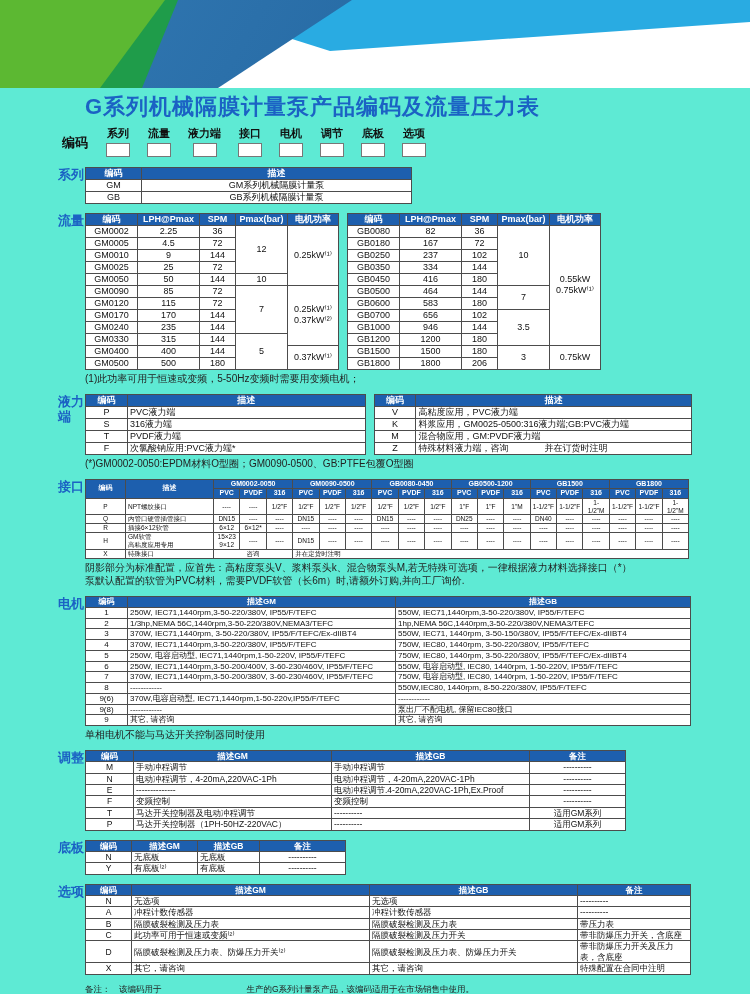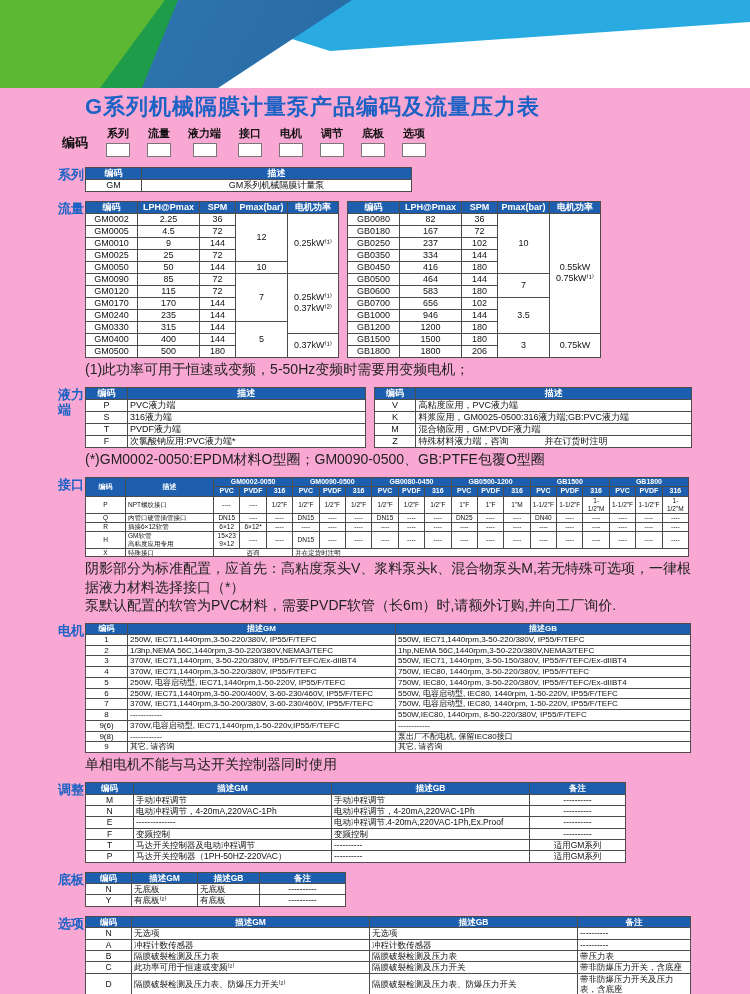--- a/index.html
+++ b/index.html
@@ -1,16 +1,16 @@
 <!DOCTYPE html>
 <html><head>
 <meta charset="utf-8">
 <style>
   html,body{margin:0;padding:0;background:#ffffff;}
-  .page{position:relative;width:750px;height:994px;background:#f9a8d4;overflow:hidden;
+  .page{position:relative;width:750px;height:994px;background:#5eead4;overflow:hidden;
         font-family:"Liberation Sans","DejaVu Sans",sans-serif;color:#111;}
   
   .banner{position:relative;height:88px;background:#fff;overflow:hidden;}
   .banner .shape{position:absolute;inset:0;}
   .b-lightblue{background:#29abe2;clip-path:polygon(168px 0,750px 0,750px 22px,330px 51px);}
   .b-darkblue{background:linear-gradient(120deg,#3279b4 0%,#1d5e96 100%);
               clip-path:polygon(175px 0,352px 0,218px 88px,140px 88px);}
   .b-darkgreen{background:#1f9c4a;clip-path:polygon(163px 0,178px 0,142px 88px,98px 88px);}
   .b-green{background:#5cb832;clip-path:polygon(0 0,165px 0,100px 88px,0 88px);}
   
@@ -26,21 +26,21 @@
   
   .section{display:flex;margin-bottom:9px;}
   .slabel{width:27px;flex:0 0 27px;font-size:13px;font-weight:bold;color:#1b62c4;line-height:1.15;padding-top:1px;}
   .sbody{flex:1;min-width:0;}
   table{border-collapse:collapse;table-layout:fixed;}
   th,td{border:1px solid #4c4c4c;padding:0 2px;line-height:1.22;overflow:hidden;}
   th{background:#1d5fae;color:#fff;font-weight:bold;}
   td{background:#fff;}
   .al-c{text-align:center;} .al-l{text-align:left;}
   .pre{white-space:pre-line;}
-  .note{font-size:14px;color:#222;line-height:1.3;}
+  .note{font-size:10px;color:#222;line-height:1.3;}
   .fs9 th,.fs9 td{font-size:9px;}
   .fs85 th,.fs85 td{font-size:8.5px;}
   .fs8 th,.fs8 td{font-size:8px;}
   .fs65 th{font-size:7px;} .fs65 td{font-size:6.5px;}
   .row2{display:flex;gap:8px;}
   .mt2{margin-top:2px;}
   .bottom-notes{margin:2px 0 0 27px;}
   .bottom-notes .note{font-size:8.5px;margin-bottom:3px;}
 </style>
 </head>
@@ -107,20 +107,24 @@
             <thead>
               <tr>
                 <th class="al-c pre">编码</th>
                 <th class="al-c pre">描述</th>
               </tr>
             </thead>
             <tbody>
               <tr>
                 <td class="al-c pre">GM</td>
                 <td class="al-c pre">GM系列机械隔膜计量泵</td>
+              </tr>
+              <tr>
+                <td class="al-c pre">GB</td>
+                <td class="al-c pre">GB系列机械隔膜计量泵</td>
               </tr>
             </tbody>
           </table>
         </div>
     </div>
 
     <div class="section">
       <div class="slabel">流量</div>
       <div class="sbody">
         <div class="row2">

